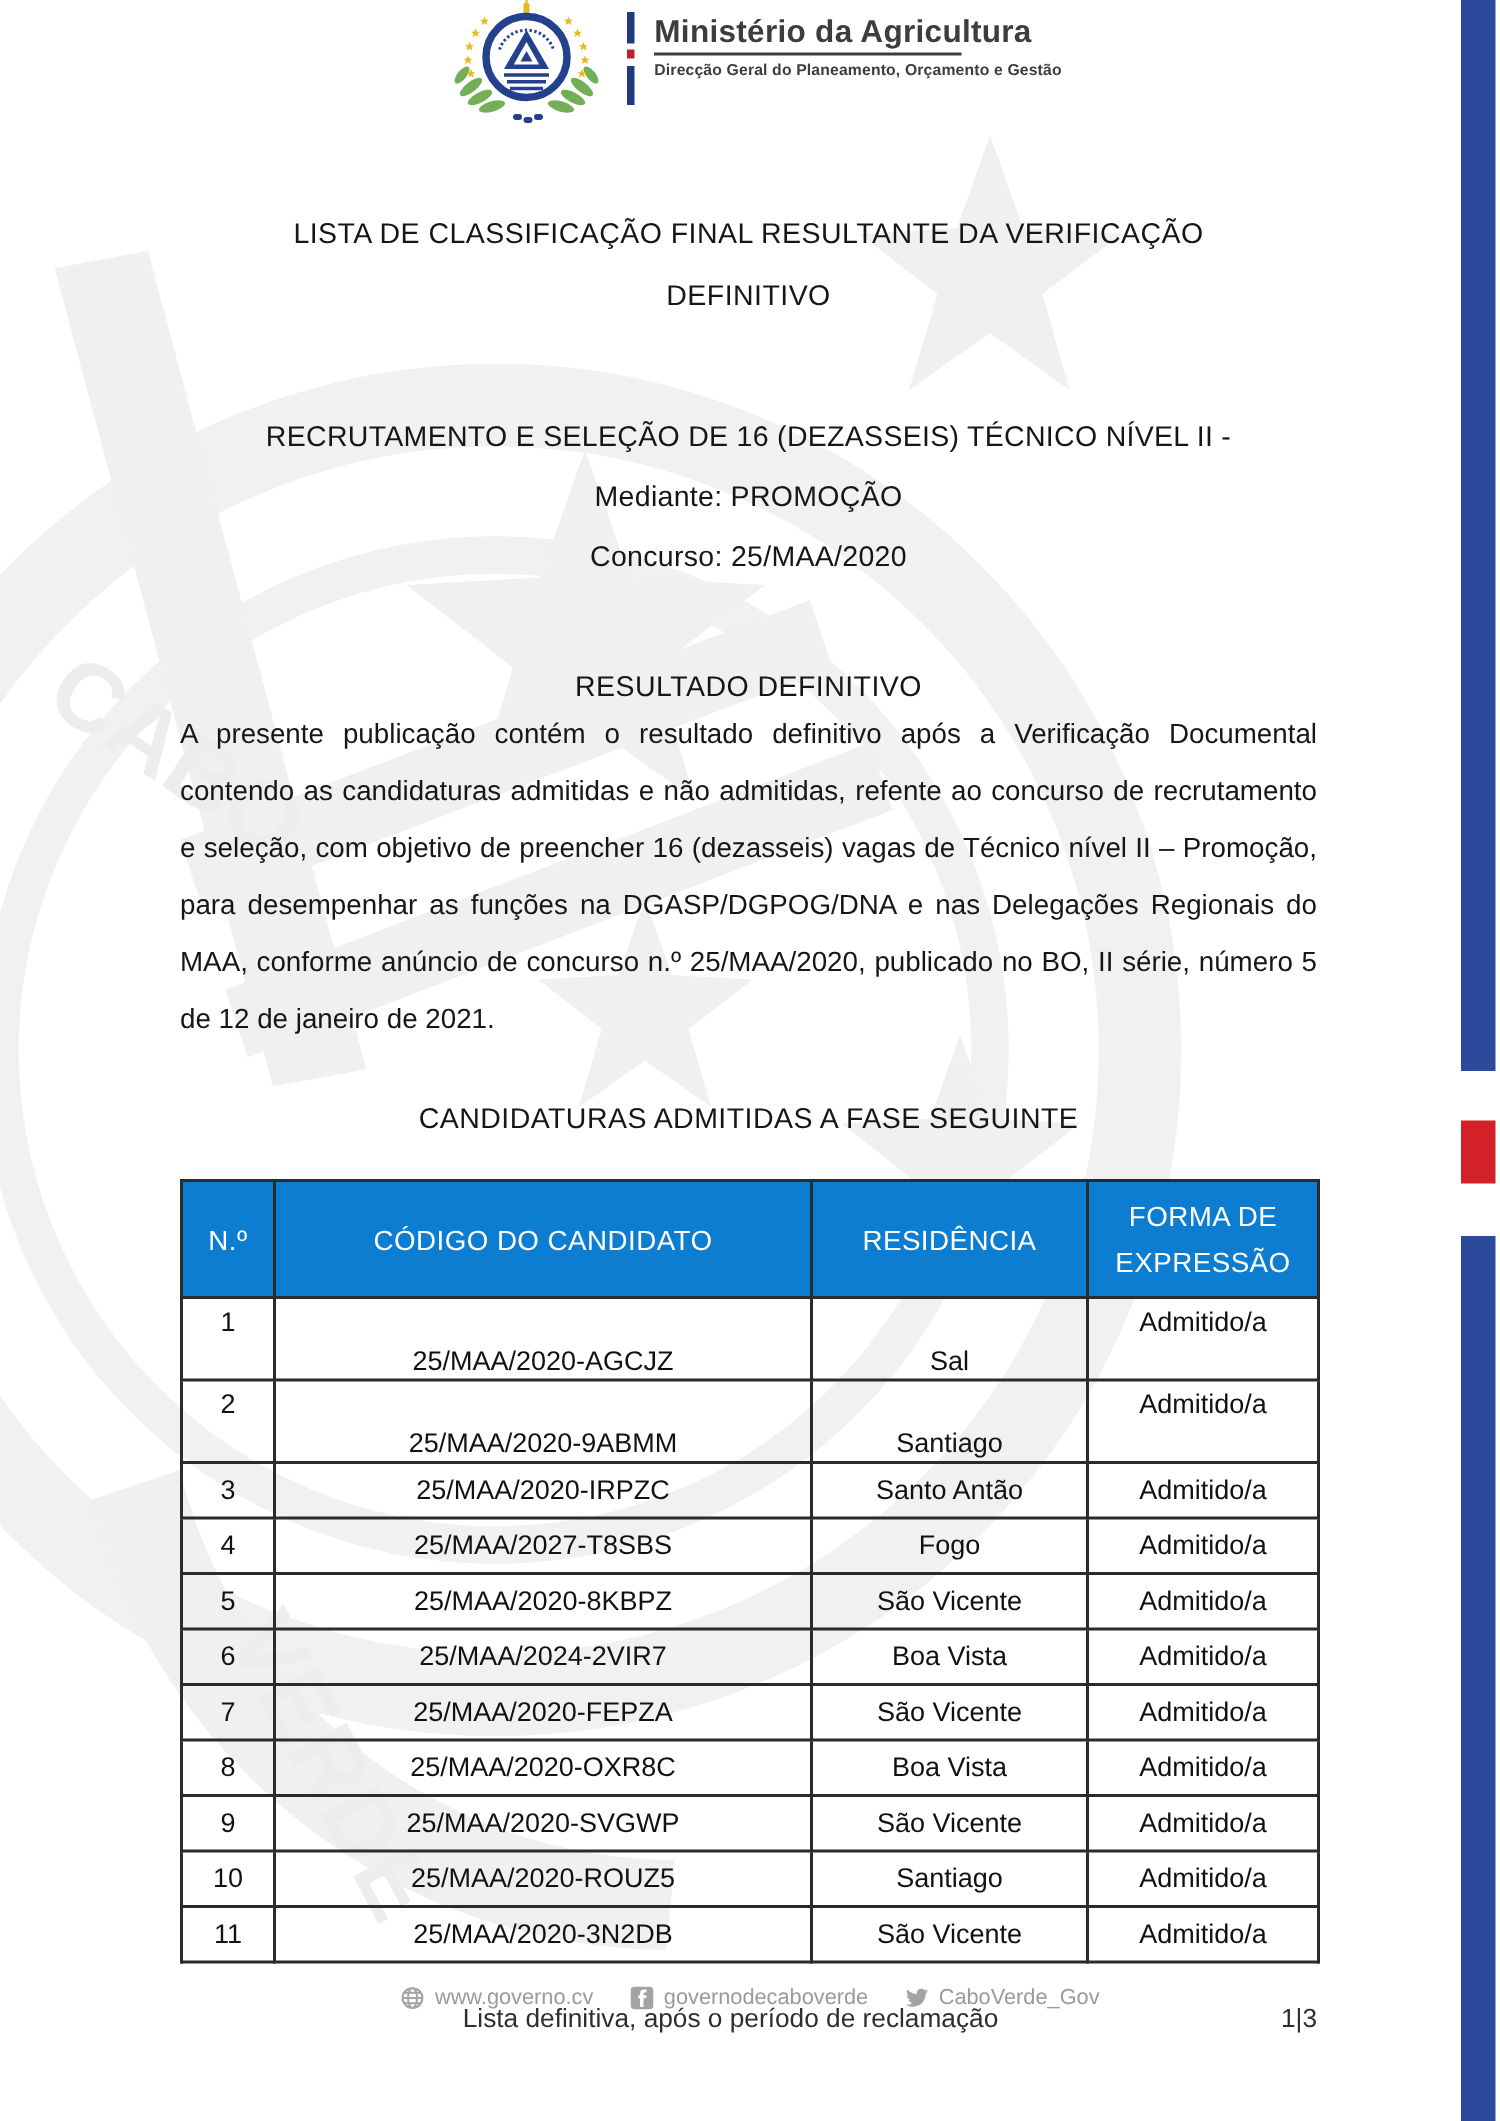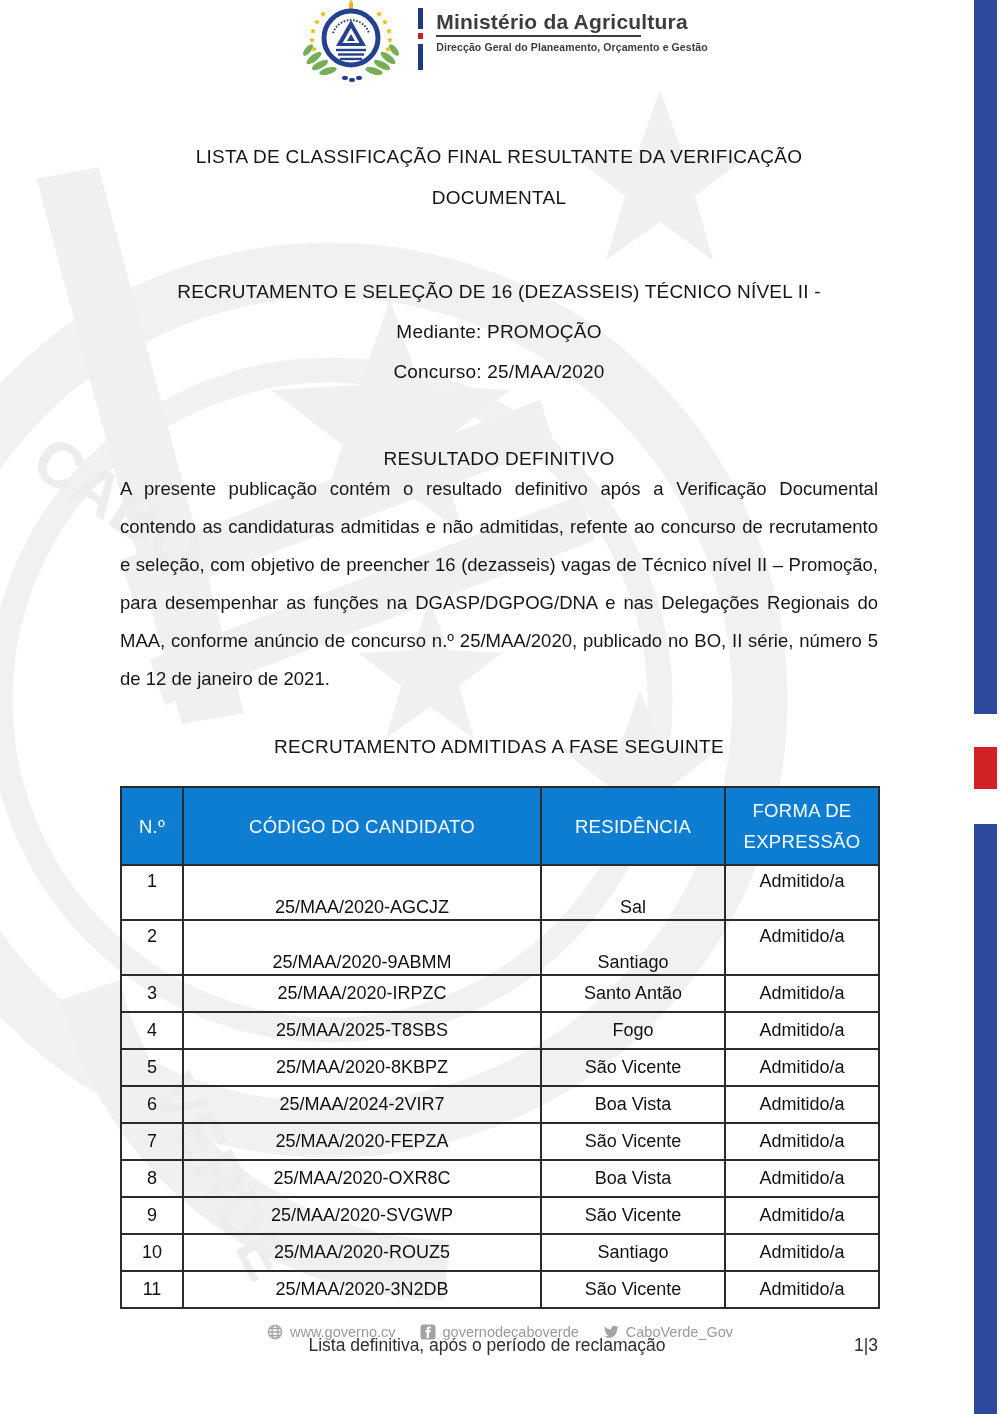--- a/index.html
+++ b/index.html
@@ -195,34 +195,34 @@
       <div class="ministry-name">Ministério da Agricultura</div>
       <div class="ministry-rule"></div>
       <div class="dept-name">Direcção Geral do Planeamento, Orçamento e Gestão</div>
     </div>
   </div>
 
   <div class="doc">
 
     <div class="doc-title">
       <div>LISTA DE CLASSIFICAÇÃO FINAL RESULTANTE DA VERIFICAÇÃO</div>
-      <div>DOCUMENTAL</div>
+      <div>DEFINITIVO</div>
     </div>
 
     <div class="doc-subtitle">
       <div>RECRUTAMENTO E SELEÇÃO DE 16 (DEZASSEIS) TÉCNICO NÍVEL II -</div>
       <div>Mediante: PROMOÇÃO</div>
       <div>Concurso: 25/MAA/2020</div>
     </div>
 
     <div class="result-heading">RESULTADO DEFINITIVO</div>
 
     <p class="paragraph">A presente publicação contém o resultado definitivo após a Verificação Documental contendo as candidaturas admitidas e não admitidas, refente ao concurso de recrutamento e seleção, com objetivo de preencher 16 (dezasseis) vagas de Técnico nível II – Promoção, para desempenhar as funções na DGASP/DGPOG/DNA e nas Delegações Regionais do MAA, conforme anúncio de concurso n.º 25/MAA/2020, publicado no BO, II série, número 5 de 12 de janeiro de 2021.</p>
 
-    <div class="table-heading">RECRUTAMENTO ADMITIDAS A FASE SEGUINTE</div>
+    <div class="table-heading">CANDIDATURAS ADMITIDAS A FASE SEGUINTE</div>
 
     <table class="candidates">
       <colgroup>
         <col class="c-num">
           <col class="c-code">
           <col class="c-res">
           <col class="c-status">
       </colgroup>
       <thead>
         <tr>
@@ -246,21 +246,21 @@
             <td class="cell-status">Admitido/a</td>
           </tr>
           <tr>
             <td class="cell-num">3</td>
             <td class="cell-code">25/MAA/2020-IRPZC</td>
             <td class="cell-res">Santo Antão</td>
             <td class="cell-status">Admitido/a</td>
           </tr>
           <tr>
             <td class="cell-num">4</td>
-            <td class="cell-code">25/MAA/2025-T8SBS</td>
+            <td class="cell-code">25/MAA/2027-T8SBS</td>
             <td class="cell-res">Fogo</td>
             <td class="cell-status">Admitido/a</td>
           </tr>
           <tr>
             <td class="cell-num">5</td>
             <td class="cell-code">25/MAA/2020-8KBPZ</td>
             <td class="cell-res">São Vicente</td>
             <td class="cell-status">Admitido/a</td>
           </tr>
           <tr>

